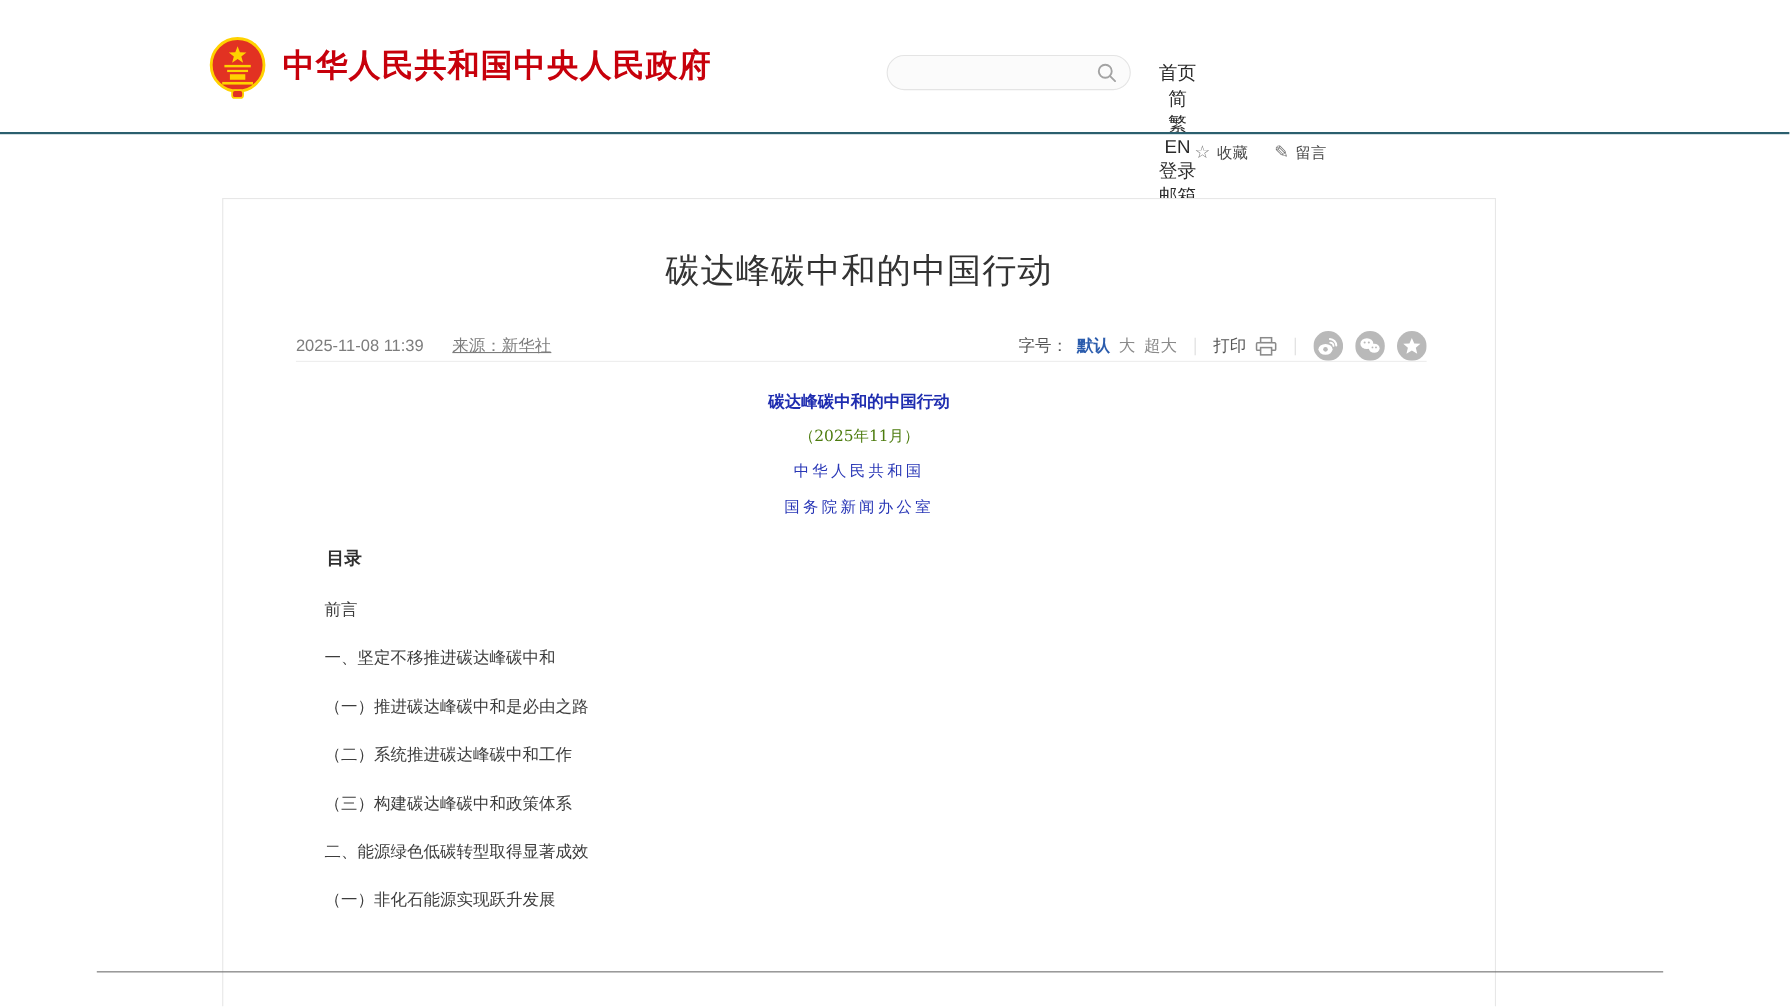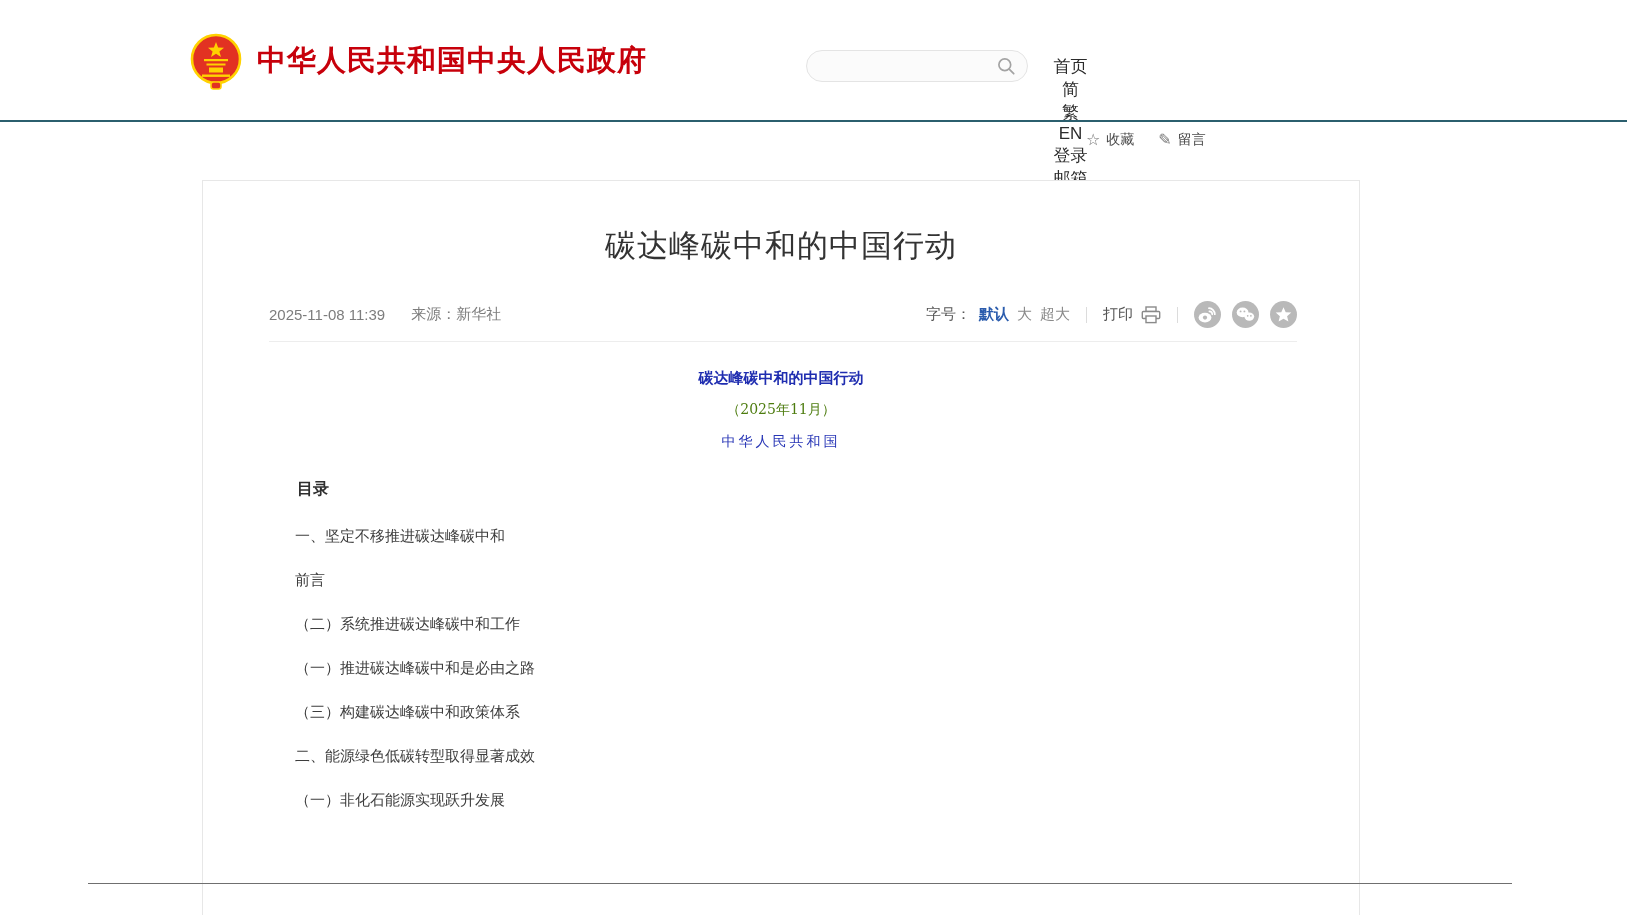--- a/index.html
+++ b/index.html
@@ -32,25 +32,25 @@
   .qa-item { display:flex; align-items:center; gap:6px; cursor:pointer; }
   .qa-icon { font-size:16px; color:#777; line-height:1; }
   
   .content-box {
     position:absolute; left:202px; top:180px; width:1158px; height:760px;
     background:#fff; border:1px solid #e7e7e7;
   }
   .article-title { margin:44px 40px 0; text-align:center; font-size:31px; font-weight:500; color:#333; letter-spacing:1px; }
   .meta-row {
     display:flex; justify-content:space-between; align-items:center;
-    margin:34px 62px 0 66px; padding-bottom:13px; border-bottom:1px solid #ededed;
+    margin:34px 62px 0 66px; border-bottom:1px solid #ededed;
     font-size:15px; color:#7d7d7d;
   }
   .meta-left { display:flex; align-items:center; gap:26px; }
-  .meta-src { display:flex; align-items:flex-end; }
+  .meta-src { display:flex; align-items:flex-end;text-decoration:underline; }
   .meta-right { display:flex; align-items:center; color:#555; }
   .meta-right .fs-opt { margin-left:8px; cursor:pointer; color:#8a8a8a; }
   .meta-right .fs-opt.active { color:#2b5cad; font-weight:bold; }
   .print-group { display:flex; align-items:center; gap:8px; cursor:pointer; color:#555; }
   .share-group { display:flex; align-items:center; gap:11px; }
   .share-btn { width:27px; height:27px; cursor:pointer; display:block; }
   .meta-right .vsep { background:#dcdcdc; margin:0 16px; }
   
   .article-body { margin:0 62px; font-size:15px; color:#333; }
   .lead { margin-top:64px; text-indent:2em; line-height:17px; }
@@ -170,25 +170,26 @@
             <polygon fill="#fff" points="13.5,6.2 15.7,11.2 21.3,11.6 17.1,15.2 18.4,20.6 13.5,17.7 8.6,20.6 9.9,15.2 5.7,11.6 11.3,11.2"></polygon>
           </svg>
         </span>
       </div>
     </div>
 
     <div class="article-body">
       <p class="doc-title">碳达峰碳中和的中国行动</p>
       <p class="doc-date">（2025年11月）</p>
       <p class="doc-org">中华人民共和国</p>
+      <p class="doc-org">国务院新闻办公室</p>
       <p class="toc-heading">目录</p>
+      <p class="toc-item">前言</p>
       <p class="toc-item">一、坚定不移推进碳达峰碳中和</p>
-      <p class="toc-item">前言</p>
+      <p class="toc-item">（一）推进碳达峰碳中和是必由之路</p>
       <p class="toc-item">（二）系统推进碳达峰碳中和工作</p>
-      <p class="toc-item">（一）推进碳达峰碳中和是必由之路</p>
       <p class="toc-item">（三）构建碳达峰碳中和政策体系</p>
       <p class="toc-item">二、能源绿色低碳转型取得显著成效</p>
       <p class="toc-item">（一）非化石能源实现跃升发展</p>
     </div>
   </div>
 
   <div class="bottom-line"></div>
 </div>
 
 </body></html>

